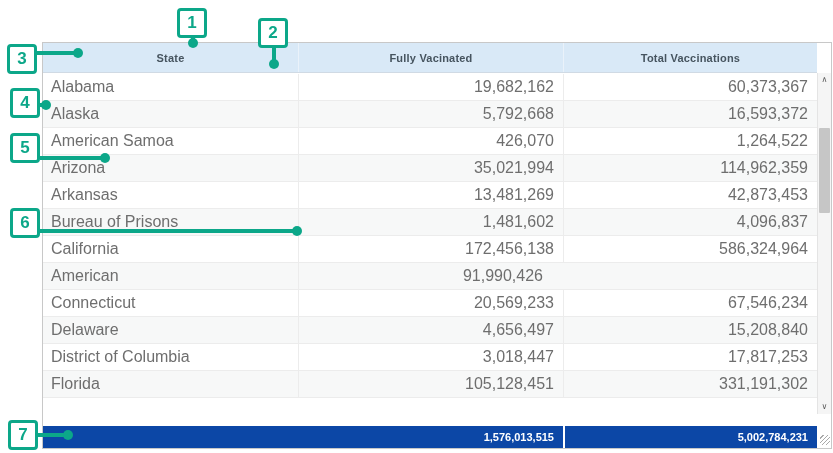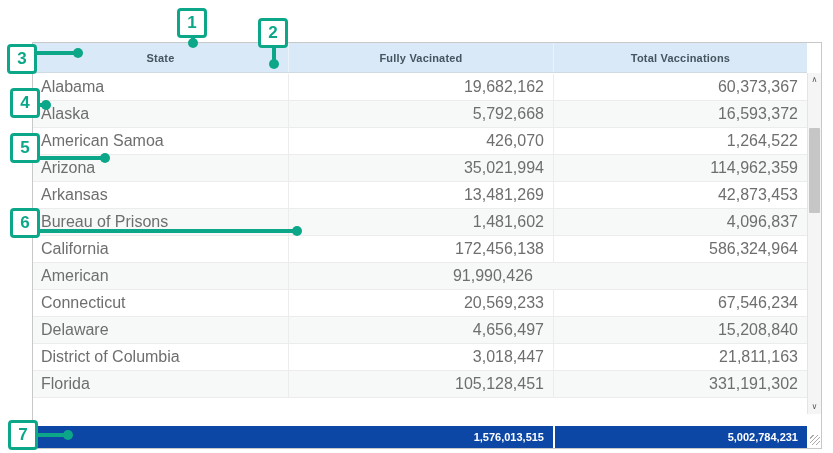--- a/index.html
+++ b/index.html
@@ -5,21 +5,21 @@
   * { margin: 0; padding: 0; box-sizing: border-box; }
   html, body { background: #ffffff; }
   body { font-family: "Liberation Sans", sans-serif; }
   .page {
     position: relative; width: 833px; height: 453px;
     background: #ffffff; overflow: hidden;
   }
 
   
   .table-widget {
-    position: absolute; left: 32px; top: 42px;
+    position: absolute; left: 42px; top: 42px;
     width: 790px; height: 407px;
     border: 1px solid #c8c8c8; background: #ffffff;
   }
   .thead {
     position: absolute; left: 0; top: 0; width: 774px; height: 30px;
     background: #d9e9f7; display: flex;
     border-bottom: 1px solid #d0dae4;
   }
   .th {
     height: 100%; display: flex; align-items: center; justify-content: center;
@@ -147,21 +147,21 @@
     <div class="td num total">67,546,234</div>
   </div>
         <div class="tr alt">
     <div class="td state">Delaware</div>
     <div class="td num fully">4,656,497</div>
     <div class="td num total">15,208,840</div>
   </div>
         <div class="tr">
     <div class="td state">District of Columbia</div>
     <div class="td num fully">3,018,447</div>
-    <div class="td num total">21,811,163</div>
+    <div class="td num total">17,817,253</div>
   </div>
         <div class="tr alt">
     <div class="td state">Florida</div>
     <div class="td num fully">105,128,451</div>
     <div class="td num total">331,191,302</div>
   </div>
       </div>
 
     <div class="scrollbar">
       <div class="sb-arrow up">

